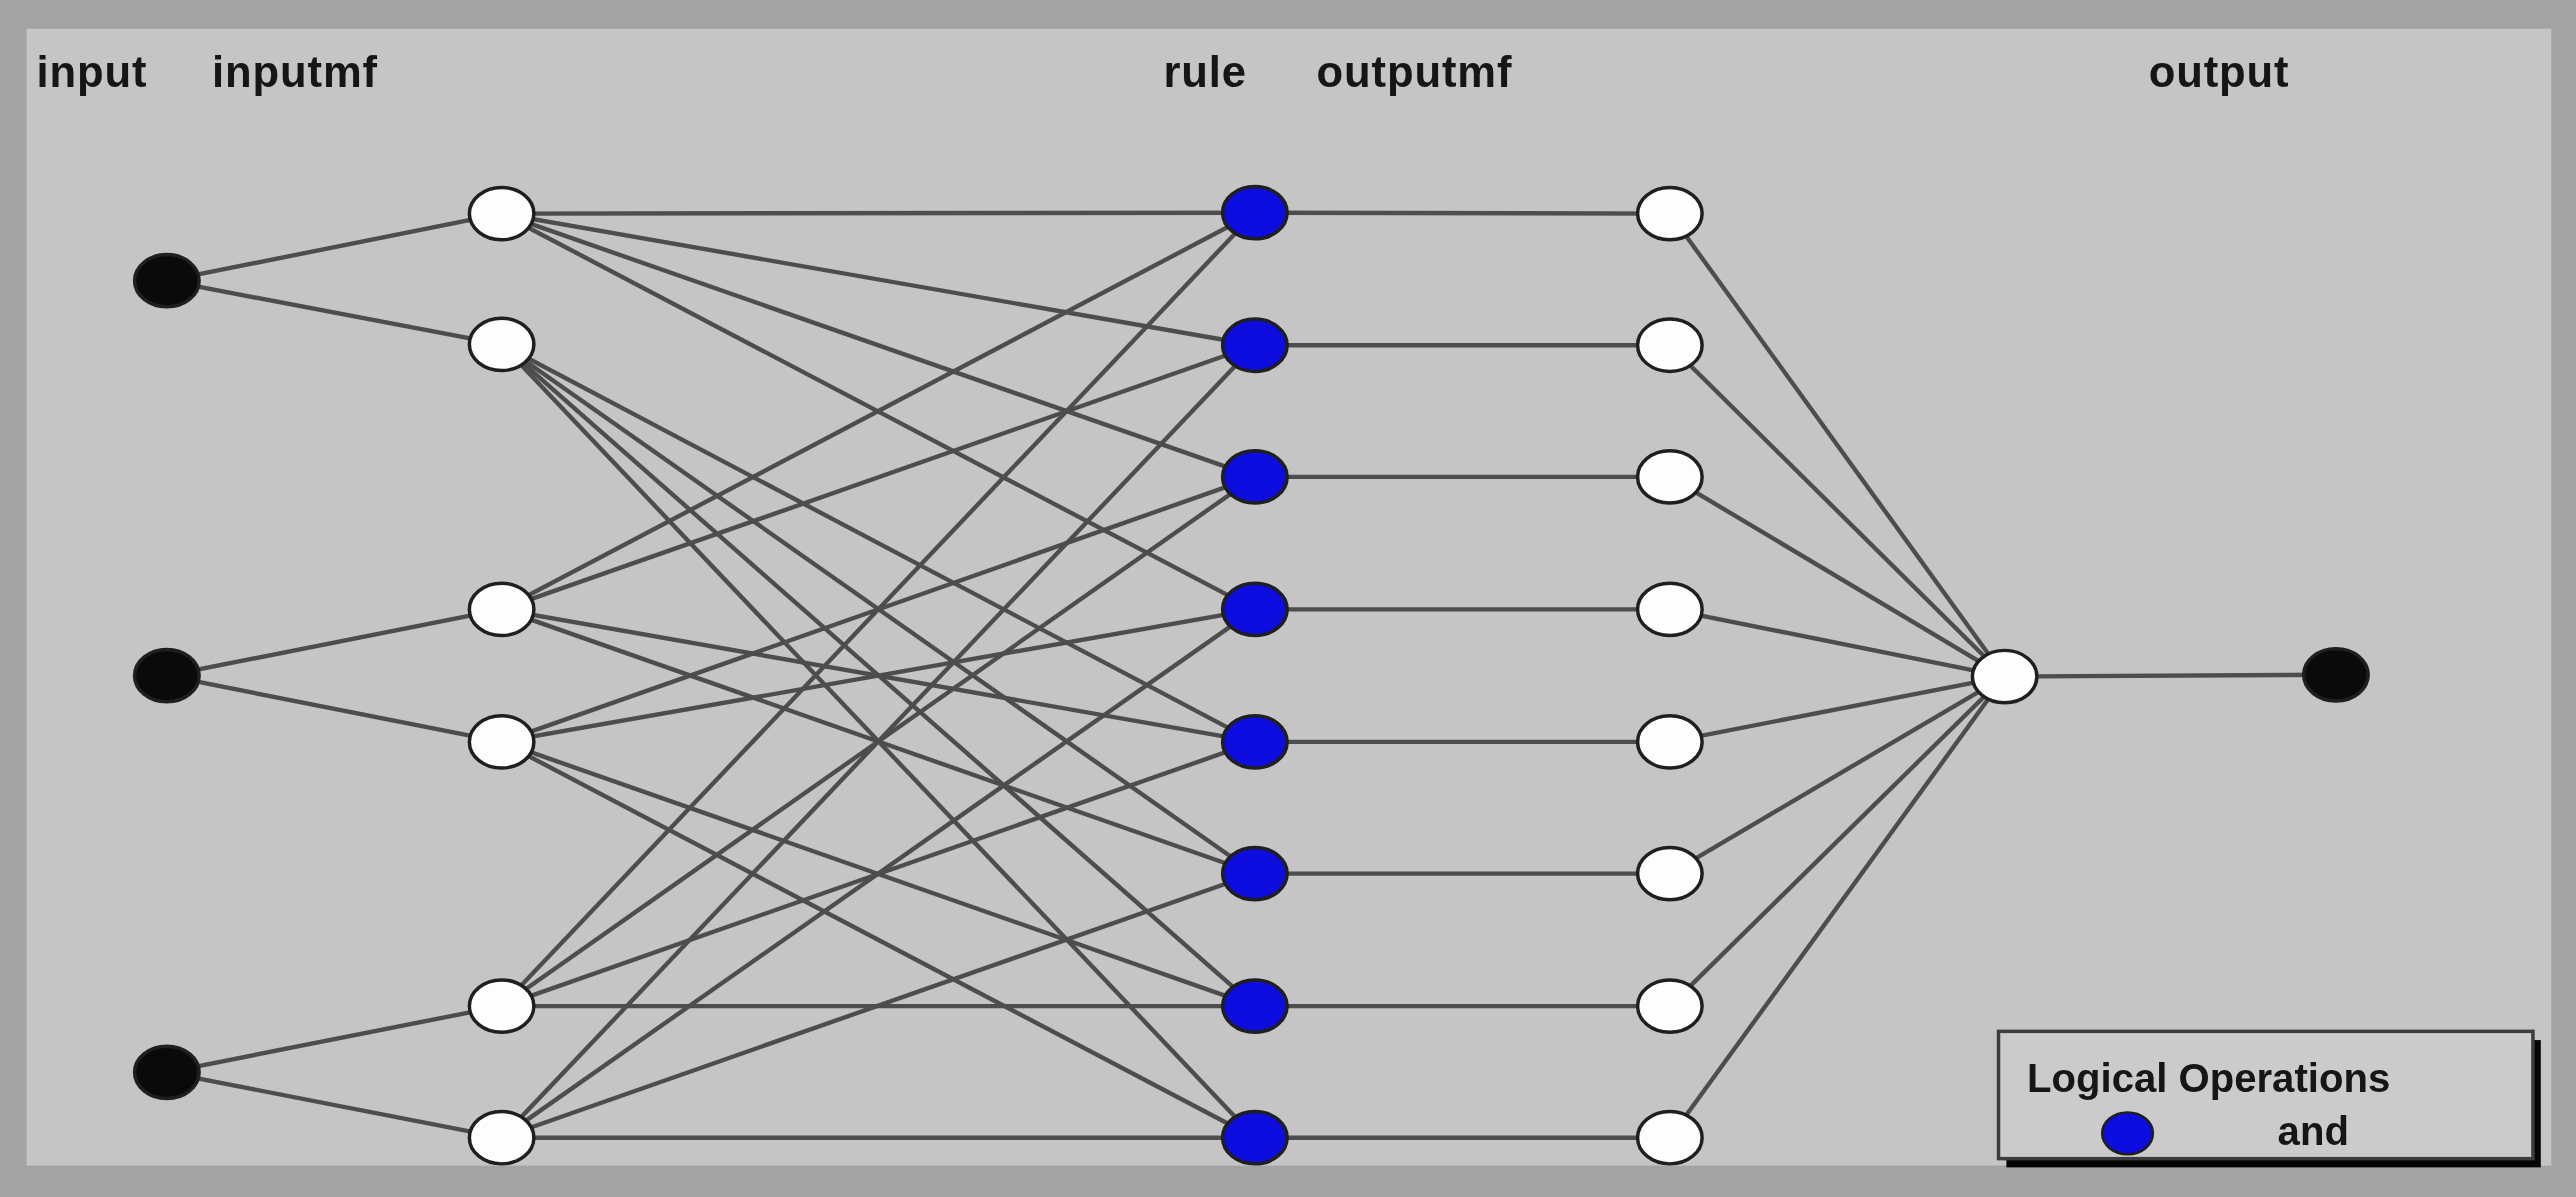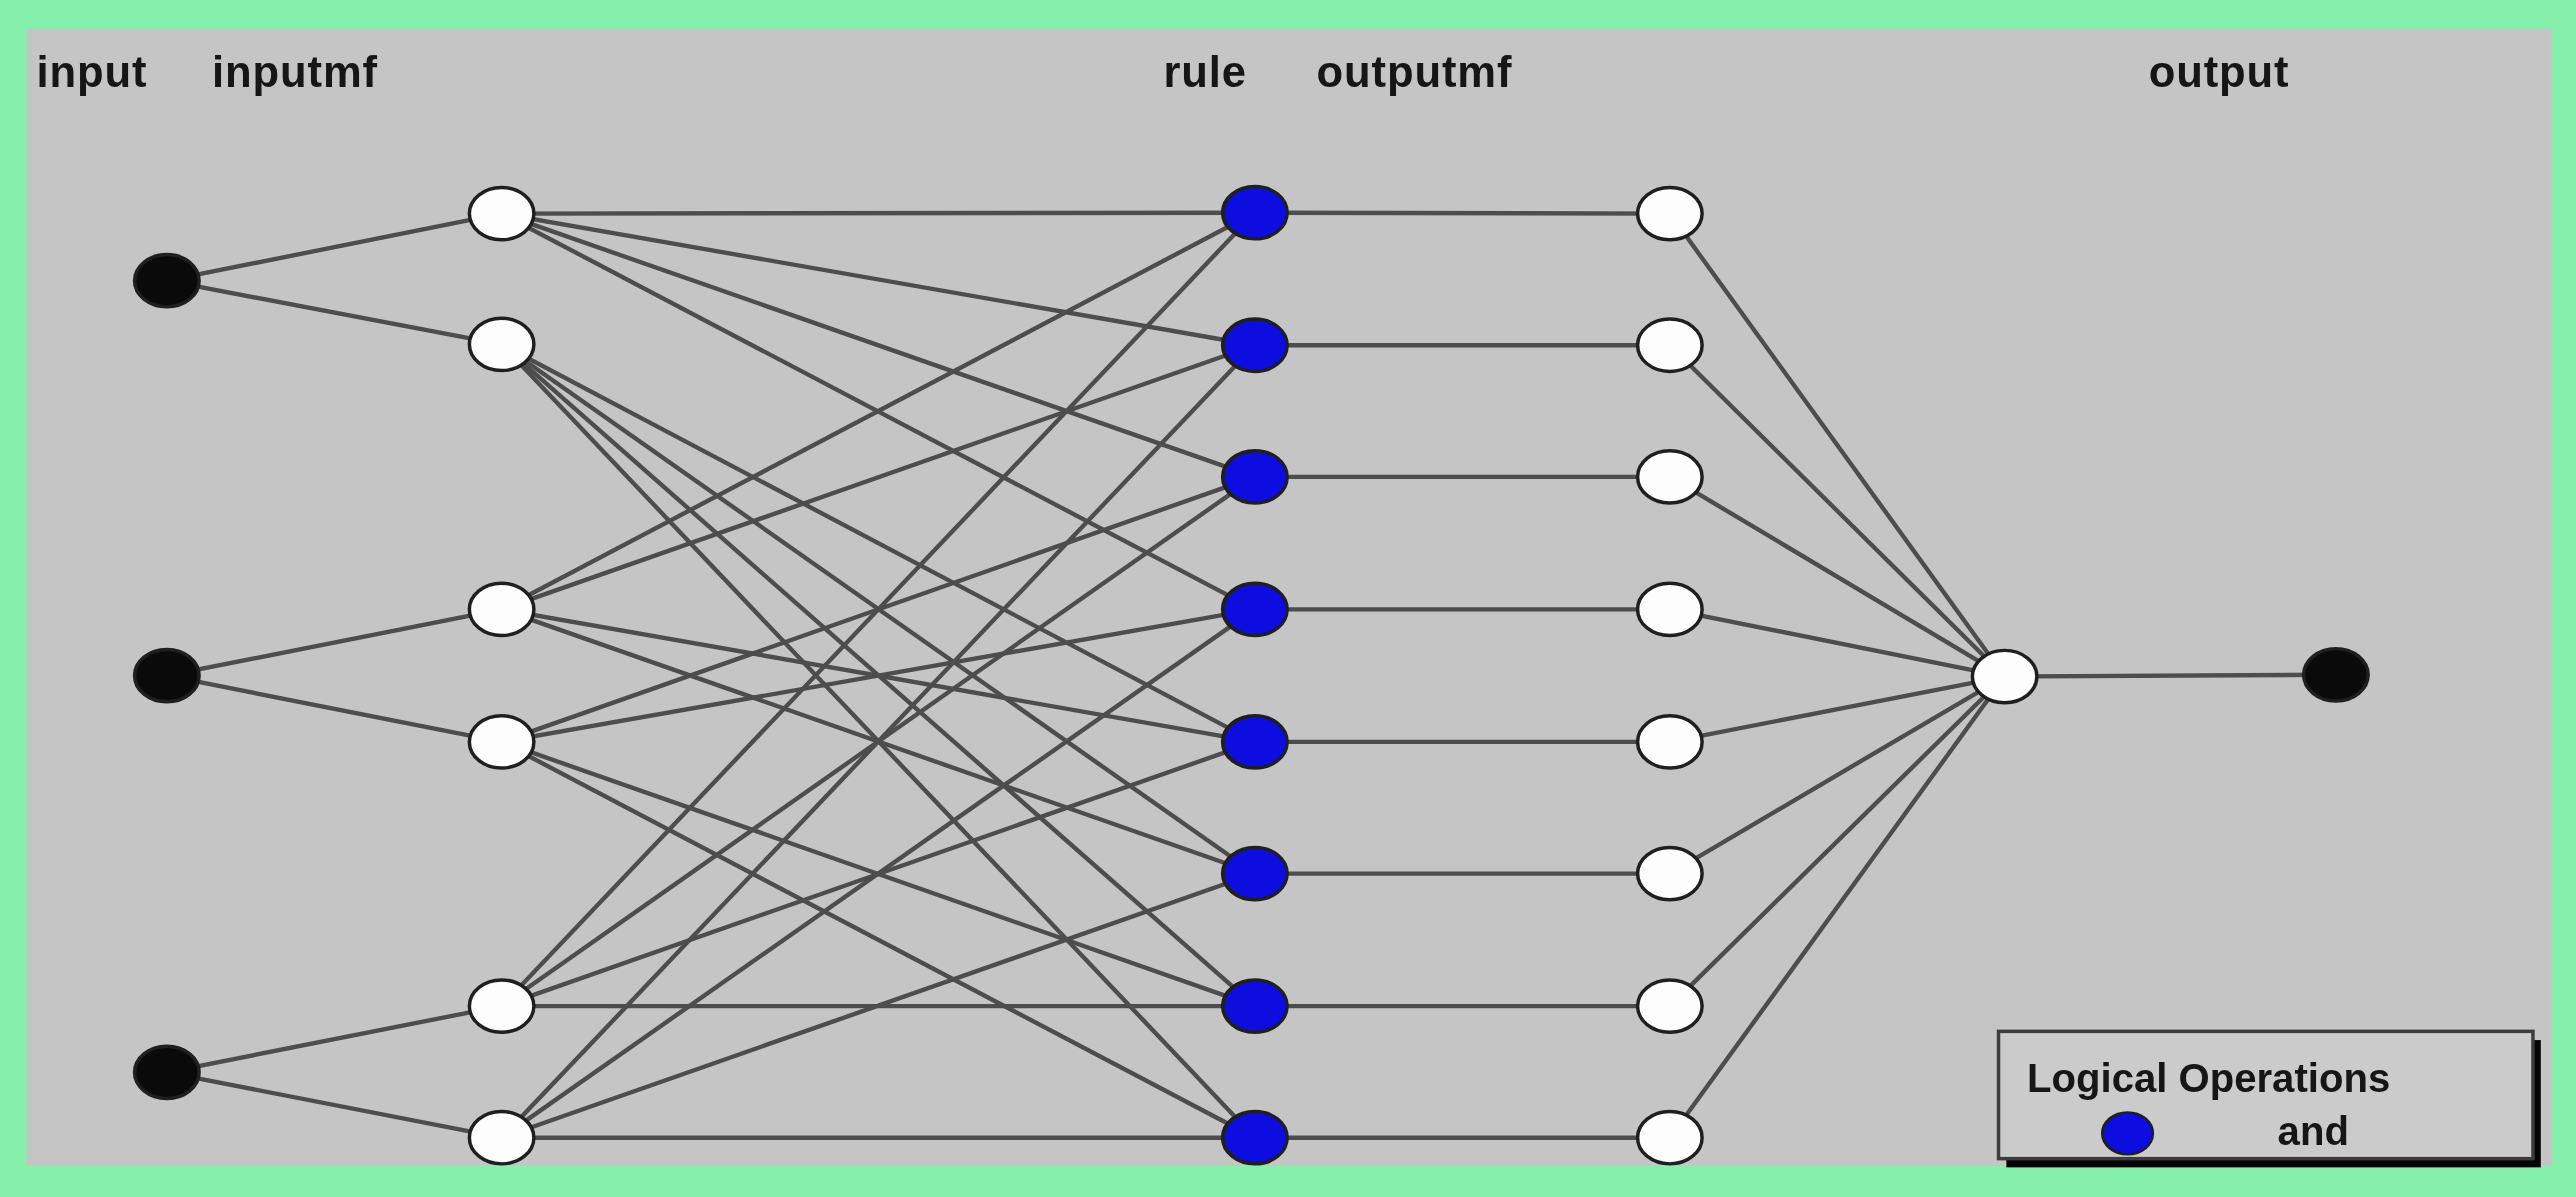--- a/index.html
+++ b/index.html
@@ -1,19 +1,19 @@
 <!DOCTYPE html>
 <html style="font-size:14px"><head>
 <meta charset="utf-8">
 <style>
   html,body{margin:0;padding:0;background:#ffffff;}
   .stage{
     position:relative;
     width:2576px;height:1197px;
-    background:#86efac;
+    background:#a3a3a3;
     font-family:"Liberation Sans", sans-serif;
     overflow:hidden;
   }
   svg{display:block}
   .layer-label{
     font-family:"Liberation Sans", sans-serif;
     font-weight:600;
     letter-spacing:1px;
   }
   .legend-text{

